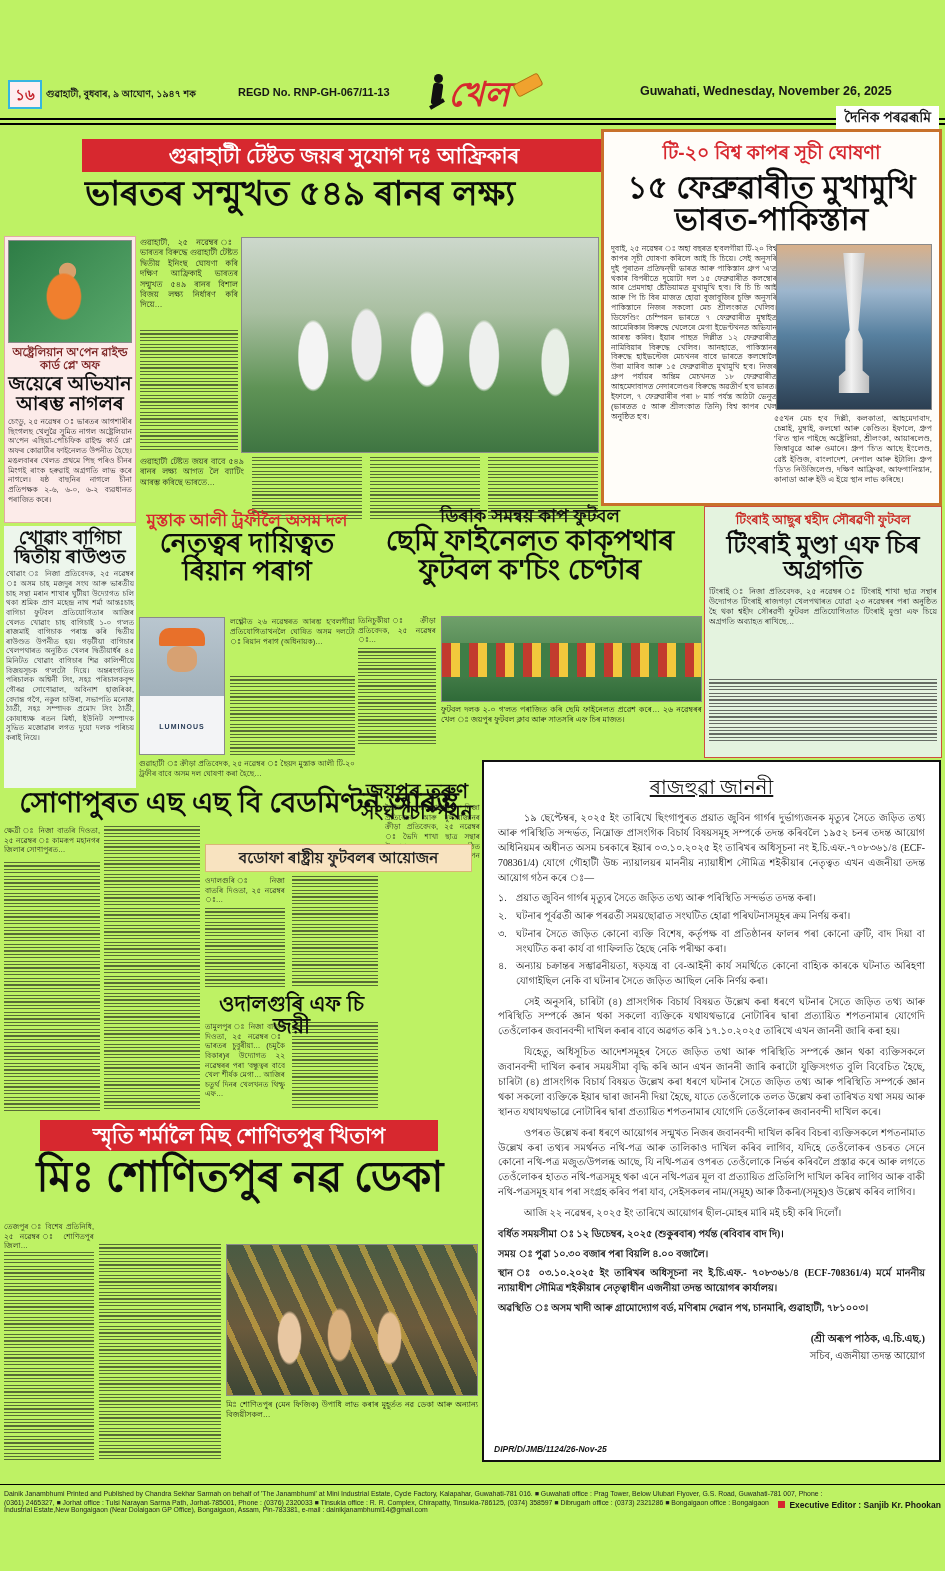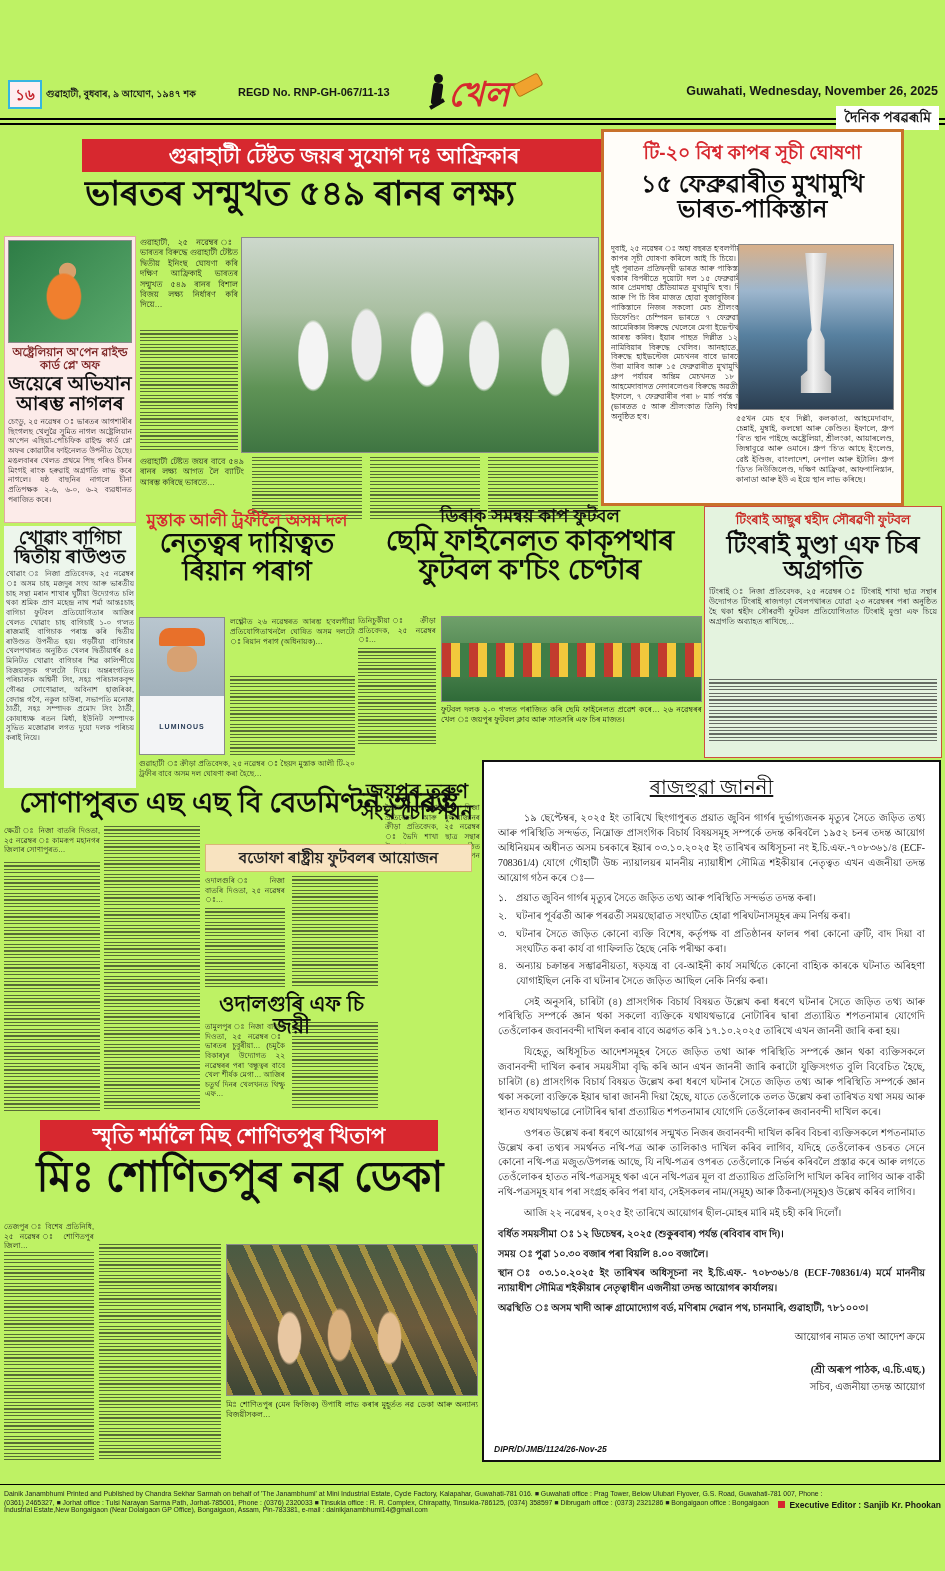--- a/index.html
+++ b/index.html
@@ -37,21 +37,21 @@
   <div class="abs" style="left:428px;top:68px;width:130px;height:50px;">
     <span style="position:absolute;left:0;top:6px;width:18px;height:40px;">
       <span style="position:absolute;left:6px;top:0;width:9px;height:9px;background:#111;border-radius:50%;"></span>
       <span style="position:absolute;left:4px;top:9px;width:10px;height:22px;background:#111;border-radius:3px;transform:rotate(8deg);"></span>
       <span style="position:absolute;left:1px;top:28px;width:16px;height:4px;background:#111;transform:rotate(-30deg);"></span>
     </span>
     <span style="position:absolute;left:20px;top:0;font-size:34px;font-weight:800;color:#d7282f;font-style:italic;">খেল</span>
     <span style="position:absolute;left:86px;top:10px;width:26px;height:12px;background:#f0a22e;border-radius:3px;transform:rotate(-28deg);border:1px solid #b06e10;"></span>
   </div>
 
-  <div class="abs" style="left:640px;top:84px;width:298px;text-align:right;font-size:12.5px;font-weight:bold;">Guwahati, Wednesday, November 26, 2025</div>
+  <div class="abs" style="left:640px;top:84px;width:298px;text-align:left;font-size:12.5px;font-weight:bold;">Guwahati, Wednesday, November 26, 2025</div>
 
   <div class="abs rule2" style="left:0;top:118px;width:945px;"></div>
   <div class="abs" style="right:6px;top:106px;background:#fff;padding:0 8px;font-size:14px;font-weight:800;">দৈনিক পৰৱৰূমি</div>
 
   <div class="abs kbox" style="left:82px;top:139px;width:524px;height:33px;font-size:21px;line-height:33px;">গুৱাহাটী টেষ্টত জয়ৰ সুযোগ দঃ আফ্ৰিকাৰ</div>
   <div class="abs hl" style="left:2px;top:176px;width:596px;font-size:34px;">ভাৰতৰ সন্মুখত ৫৪৯ ৰানৰ লক্ষ্য</div>
 
   <div class="abs body-txt" style="left:140px;top:238px;width:98px;height:214px;overflow:hidden;">গুৱাহাটী, ২৫ নৱেম্বৰ ঃ ভাৰতৰ বিৰুদ্ধে গুৱাহাটী টেষ্টত দ্বিতীয় ইনিংছ ঘোষণা কৰি দক্ষিণ আফ্ৰিকাই ভাৰতৰ সন্মুখত ৫৪৯ ৰানৰ বিশাল বিজয় লক্ষ্য নিৰ্ধাৰণ কৰি দিয়ে…</div>
   <div class="abs greek" style="left:140px;top:330px;width:98px;height:122px;"></div>
 
@@ -77,23 +77,23 @@
     <div style="font-size:11.5px;font-weight:bold;color:#7a1f1f;text-align:center;margin-top:3px;line-height:1.15;">অষ্ট্ৰেলিয়ান অ'পেন ৱাইল্ড কাৰ্ড প্লে' অফ</div>
     <div class="hl" style="font-size:19px;margin-top:2px;">জয়েৰে অভিযান আৰম্ভ নাগলৰ</div>
     <div class="body-txt" style="font-size:7.5px;margin-top:3px;height:116px;overflow:hidden;">চেংডু, ২৫ নৱেম্বৰ ঃ ভাৰতৰ আগশাৰীৰ ছিংগলছ খেলুৱৈ সুমিত নাগল অষ্ট্ৰেলিয়ান অ'পেন এছিয়া-পেচিফিক ৱাইল্ড কাৰ্ড প্লে' অফৰ কোৱাৰ্টাৰ ফাইনেলত উপনীত হৈছে। মঙলবাৰৰ খেলত প্ৰথমে পিছ পৰিও চীনৰ মিংগই ৰাংক হৰুৱাই অগ্ৰগতি লাভ কৰে নাগলে। ষষ্ঠ বাছনিৰ নাগলে চীনা প্ৰতিপক্ষক ২-৬, ৬-০, ৬-২ ব্যৱধানত পৰাজিত কৰে।</div>
   </div>
 
   <div class="abs panel" style="left:4px;top:526px;width:132px;height:262px;background:#edf6ec;padding:2px;">
     <div class="hl" style="font-size:18.5px;">খোৱাং বাগিচা দ্বিতীয় ৰাউণ্ডত</div>
     <div class="body-txt" style="font-size:7.4px;margin-top:3px;height:212px;overflow:hidden;">খোৱাং ঃ নিজা প্ৰতিবেদক, ২৫ নৱেম্বৰ ঃ অসম চাহ মজদুৰ সংঘ আৰু ভাৰতীয় চাহ সন্থা মৰান শাখাৰ ঘুটীয়া উদ্যোগত চলি থকা শ্ৰমিক প্ৰাণ মহেন্দ্ৰ নাথ শৰ্মা আন্তঃচাহ বাগিচা ফুটবল প্ৰতিযোগিতাৰ আজিৰ খেলত খোৱাং চাহ বাগিচাই ১-০ গ'লত ৰাজমাই বাগিচাক পৰাস্ত কৰি দ্বিতীয় ৰাউণ্ডত উপনীত হয়। গড়টীয়া বাগিচাৰ খেলপথাৰত অনুষ্ঠিত খেলৰ দ্বিতীয়াৰ্ধৰ ৪৫ মিনিটত খোৱাং বাগিচাৰ শিৱ কালিন্দীয়ে বিজয়সূচক গ'লটো দিয়ে। অন্তৰংগতিত পৰিচালক অশ্বিনী সিং, সহঃ পৰিচালকবৃন্দ গৌৰৱ সোণোৱাল, অবিনাশ হাজৰিকা, বেদান্ত গগৈ, নকুল চাউৰা, সভাপতি মনোজ ঠাৰ্তী, সহঃ সম্পাদক প্ৰমোদ সিং ঠাৰ্তী, কোষাধ্যক্ষ ৰতন মিৰ্ধা, ইউনিট সম্পাদক সুভিত মজোৱাৰ লগত দুয়ো দলক পৰিচয় কৰাই নিয়ে।</div>
   </div>
 
-  <div class="abs panel" style="left:601px;top:129px;width:303px;height:377px;border:3px solid #c8712b;background:#fffdf9;">
+  <div class="abs panel" style="left:601px;top:129px;width:341px;height:377px;border:3px solid #c8712b;background:#fffdf9;">
     <div style="font-size:19px;font-weight:800;color:#d7282f;text-align:center;margin-top:6px;">টি-২০ বিশ্ব কাপৰ সূচী ঘোষণা</div>
-    <div class="hl" style="font-size:24px;margin:2px 6px 20px 6px;">১৫ ফেব্ৰুৱাৰীত মুখামুখি ভাৰত-পাকিস্তান</div>
+    <div class="hl" style="font-size:31px;margin:2px 6px 20px 6px;">১৫ ফেব্ৰুৱাৰীত মুখামুখি ভাৰত-পাকিস্তান</div>
     <div class="body-txt" style="position:absolute;left:7px;top:112px;width:166px;height:256px;font-size:7.6px;overflow:hidden;">দুবাই, ২৫ নৱেম্বৰ ঃ অহা বছৰত হ'বলগীয়া টি-২০ বিশ্ব কাপৰ সূচী ঘোষণা কৰিলে আই চি চিয়ে। সেই অনুসৰি দুই পুৰাতন প্ৰতিদ্বন্দ্বী ভাৰত আৰু পাকিস্তান গ্ৰুপ 'এ'ত থকাৰ বিপৰীতে দুয়োটা দল ১৫ ফেব্ৰুৱাৰীত কলম্বোৰ আৰ প্ৰেমদাহা ষ্টেডিয়ামত মুখামুখি হ'ব। বি চি চি আই আৰু পি চি বিৰ মাজত হোৱা বুজাবুজিৰ চুক্তি অনুসৰি পাকিস্তানে নিজৰ সকলো মেচ শ্ৰীলংকাত খেলিব। ডিফেণ্ডিং চেম্পিয়ন ভাৰতে ৭ ফেব্ৰুৱাৰীত মুম্বাইত আমেৰিকাৰ বিৰুদ্ধে খেলেৰে মেগা ইভেণ্টখনত অভিযান আৰম্ভ কৰিব। ইয়াৰ পাছত দিল্লীত ১২ ফেব্ৰুৱাৰীত নামিবিয়াৰ বিৰুদ্ধে খেলিব। আনহাতে, পাকিস্তানৰ বিৰুদ্ধে হাইভল্টেজ মেচখনৰ বাবে ভাৰতে কলম্বোলৈ উৰা মাৰিব আৰু ১৫ ফেব্ৰুৱাৰীত মুখামুখি হ'ব। নিজৰ গ্ৰুপ পৰ্যায়ৰ অন্তিম মেচখনত ১৮ ফেব্ৰুৱাৰীত আহমেদাবাদত নেদাৰলেণ্ডৰ বিৰুদ্ধে অৱতীৰ্ণ হ'ব ভাৰত। ইফালে, ৭ ফেব্ৰুৱাৰীৰ পৰা ৮ মাৰ্চ পৰ্যন্ত আঠটা ভেনুত (ভাৰতত ৫ আৰু শ্ৰীলংকাত তিনি) বিশ্ব কাপৰ খেল অনুষ্ঠিত হ'ব।</div>
     <div class="photo" style="position:absolute;right:7px;top:112px;width:156px;height:166px;
                 background:linear-gradient(180deg,#d8b08a 0%,#9db6cd 28%,#57809f 55%,#2c3f52 100%);">
       <div style="position:absolute;left:50%;top:8px;width:54px;height:140px;transform:translateX(-50%);
                   background:linear-gradient(90deg,#8d8d8d,#f2f2f2 45%,#9a9a9a);
                   clip-path:polygon(30% 0,70% 0,58% 55%,66% 62%,66% 84%,78% 88%,78% 100%,22% 100%,22% 88%,34% 84%,34% 62%,42% 55%);"></div>
     </div>
     <div class="cap" style="position:absolute;right:7px;top:282px;width:158px;height:86px;overflow:hidden;">৫৫খন মেচ হ'ব দিল্লী, কলকাতা, আহমেদাবাদ, চেন্নাই, মুম্বাই, কলম্বো আৰু কেণ্ডিত। ইফালে, গ্ৰুপ 'বি'ত স্থান পাইছে অষ্ট্ৰেলিয়া, শ্ৰীলংকা, আয়াৰলেণ্ড, জিম্বাবুৱে আৰু ওমানে। গ্ৰুপ 'চি'ত আছে ইংলেণ্ড, ৱেষ্ট ইণ্ডিজ, বাংলাদেশ, নেপাল আৰু ইটালি। গ্ৰুপ 'ডি'ত নিউজিলেণ্ড, দক্ষিণ আফ্ৰিকা, আফগানিস্তান, কানাডা আৰু ইউ এ ইয়ে স্থান লাভ কৰিছে।</div>
   </div>
 
@@ -178,21 +178,20 @@
       <span>অন্যায় চক্ৰান্তৰ সম্ভাৱনীয়তা, ষড়যন্ত্ৰ বা বে-আইনী কাৰ্য সমৰ্থিতে কোনো বাহ্যিক কাৰকে ঘটনাত অৰিহণা যোগাইছিল নেকি বা ঘটনাৰ সৈতে জড়িত আছিল নেকি নিৰ্ণয় কৰা।</span>
       </div>
     <p class="ind">সেই অনুসৰি, চাৰিটা (৪) প্ৰাসংগিক বিচাৰ্য বিষয়ত উল্লেখ কৰা ধৰণে ঘটনাৰ সৈতে জড়িত তথ্য আৰু পৰিস্থিতি সম্পৰ্কে জ্ঞান থকা সকলো ব্যক্তিকে যথাযথভাৱে নোটাৰিৰ দ্বাৰা প্ৰত্যায়িত শপতনামাৰ যোগেদি তেওঁলোকৰ জবানবন্দী দাখিল কৰাৰ বাবে অৱগত কৰি ১৭.১০.২০২৫ তাৰিখে এখন জাননী জাৰি কৰা হয়।</p>
     <p class="ind">যিহেতু, অধিসূচিত আদেশসমূহৰ সৈতে জড়িত তথা আৰু পৰিস্থিতি সম্পৰ্কে জ্ঞান থকা ব্যক্তিসকলে জবানবন্দী দাখিল কৰাৰ সময়সীমা বৃদ্ধি কৰি আন এখন জাননী জাৰি কৰাটো যুক্তিসংগত বুলি বিবেচিত হৈছে, চাৰিটা (৪) প্ৰাসংগিক বিচাৰ্য বিষয়ত উল্লেখ কৰা ধৰণে ঘটনাৰ সৈতে জড়িত তথ্য আৰু পৰিস্থিতি সম্পৰ্কে জ্ঞান থকা সকলো ব্যক্তিকে ইয়াৰ দ্বাৰা জাননী দিয়া হৈছে, যাতে তেওঁলোকে তলত উল্লেখ কৰা তাৰিখত যথা সময় আৰু স্থানত যথাযথভাৱে নোটাৰিৰ দ্বাৰা প্ৰত্যায়িত শপতনামাৰ যোগেদি তেওঁলোকৰ জবানবন্দী দাখিল কৰে।</p>
     <p class="ind">ওপৰত উল্লেখ কৰা ধৰণে আয়োগৰ সন্মুখত নিজৰ জবানবন্দী দাখিল কৰিব বিচৰা ব্যক্তিসকলে শপতনামাত উল্লেখ কৰা তথ্যৰ সমৰ্থনত নথি-পত্ৰ আৰু তালিকাও দাখিল কৰিব লাগিব, যদিহে তেওঁলোকৰ ওচৰত সেনে কোনো নথি-পত্ৰ মজুত/উপলব্ধ আছে, যি নথি-পত্ৰৰ ওপৰত তেওঁলোকে নিৰ্ভৰ কৰিবলৈ প্ৰস্তাৱ কৰে আৰু লগতে তেওঁলোকৰ হাতত নথি-পত্ৰসমূহ থকা এনে নথি-পত্ৰৰ মূল বা প্ৰত্যায়িত প্ৰতিলিপি দাখিল কৰিব লাগিব আৰু বাকী নথি-পত্ৰসমূহ যাৰ পৰা সংগ্ৰহ কৰিব পৰা যাব, সেইসকলৰ নাম/(সমূহ) আৰু ঠিকনা/(সমূহ)ও উল্লেখ কৰিব লাগিব।</p>
     <p class="ind">আজি ২২ নৱেম্বৰ, ২০২৫ ইং তাৰিখে আয়োগৰ ছীল-মোহৰ মাৰি মই চহী কৰি দিলোঁ।</p>
     <div class="nbold">বৰ্ধিত সময়সীমা ঃ ১২ ডিচেম্বৰ, ২০২৫ (শুকুৰবাৰ) পৰ্যন্ত (ৰবিবাৰ বাদ দি)।</div>
     <div class="nbold">সময় ঃ পুৱা ১০.৩০ বজাৰ পৰা বিয়লি ৪.০০ বজালৈ।</div>
     <div class="nbold">স্থান ঃ ০৩.১০.২০২৫ ইং তাৰিখৰ অধিসূচনা নং ই.চি.এফ.- ৭০৮৩৬১/৪ (ECF-708361/4) মৰ্মে মাননীয় ন্যায়াধীশ সৌমিত্ৰ শইকীয়াৰ নেতৃত্বাধীন এজনীয়া তদন্ত আয়োগৰ কাৰ্যালয়।</div>
     <div class="nbold">অৱস্থিতি ঃ অসম খাদী আৰু গ্ৰামোদ্যোগ বৰ্ড, মণিৰাম দেৱান পথ, চানমাৰি, গুৱাহাটী, ৭৮১০০৩।</div>
-    <div style="text-align:right;font-size:10px;margin-top:14px;">আয়োগৰ নামত তথা আদেশ ক্ৰমে</div>
     <div style="text-align:right;font-size:10.5px;font-weight:bold;margin-top:16px;">(শ্ৰী অৰূপ পাঠক, এ.চি.এছ.)</div>
     <div style="text-align:right;font-size:10px;">সচিব, এজনীয়া তদন্ত আয়োগ</div>
     <div style="position:absolute;left:10px;bottom:6px;font-size:8.5px;font-weight:bold;font-style:italic;font-family:'Liberation Sans',sans-serif;">DIPR/D/JMB/1124/26-Nov-25</div>
   </div>
 
   <div class="abs" style="left:0;top:1484px;width:945px;border-top:1.5px solid #000;"></div>
   <div class="abs ftxt" style="left:4px;top:1489px;width:828px;">Dainik Janambhumi Printed and Published by Chandra Sekhar Sarmah on behalf of 'The Janambhumi' at Mini Industrial Estate, Cycle Factory, Kalapahar, Guwahati-781 016. ■ Guwahati office : Prag Tower, Below Ulubari Flyover, G.S. Road, Guwahati-781 007, Phone : (0361) 2465327, ■ Jorhat office : Tulsi Narayan Sarma Path, Jorhat-785001, Phone : (0376) 2320033 ■ Tinsukia office : R. R. Complex, Chirapatty, Tinsukia-786125, (0374) 358597 ■ Dibrugarh office : (0373) 2321286 ■ Bongaigaon office : Bongaigaon</div>
   <div class="abs ftxt" style="left:4px;top:1505px;width:828px;">Industrial Estate,New Bongaigaon (Near Dolaigaon GP Office), Bongaigaon, Assam, Pin-783381, e-mail : dainikjanambhumi14@gmail.com</div>
   <div class="abs" style="right:4px;top:1500px;font-size:8.5px;font-weight:bold;text-align:right;padding-left:13px;">
     <span class="sq"></span><span>Executive Editor : Sanjib Kr. Phookan</span>

